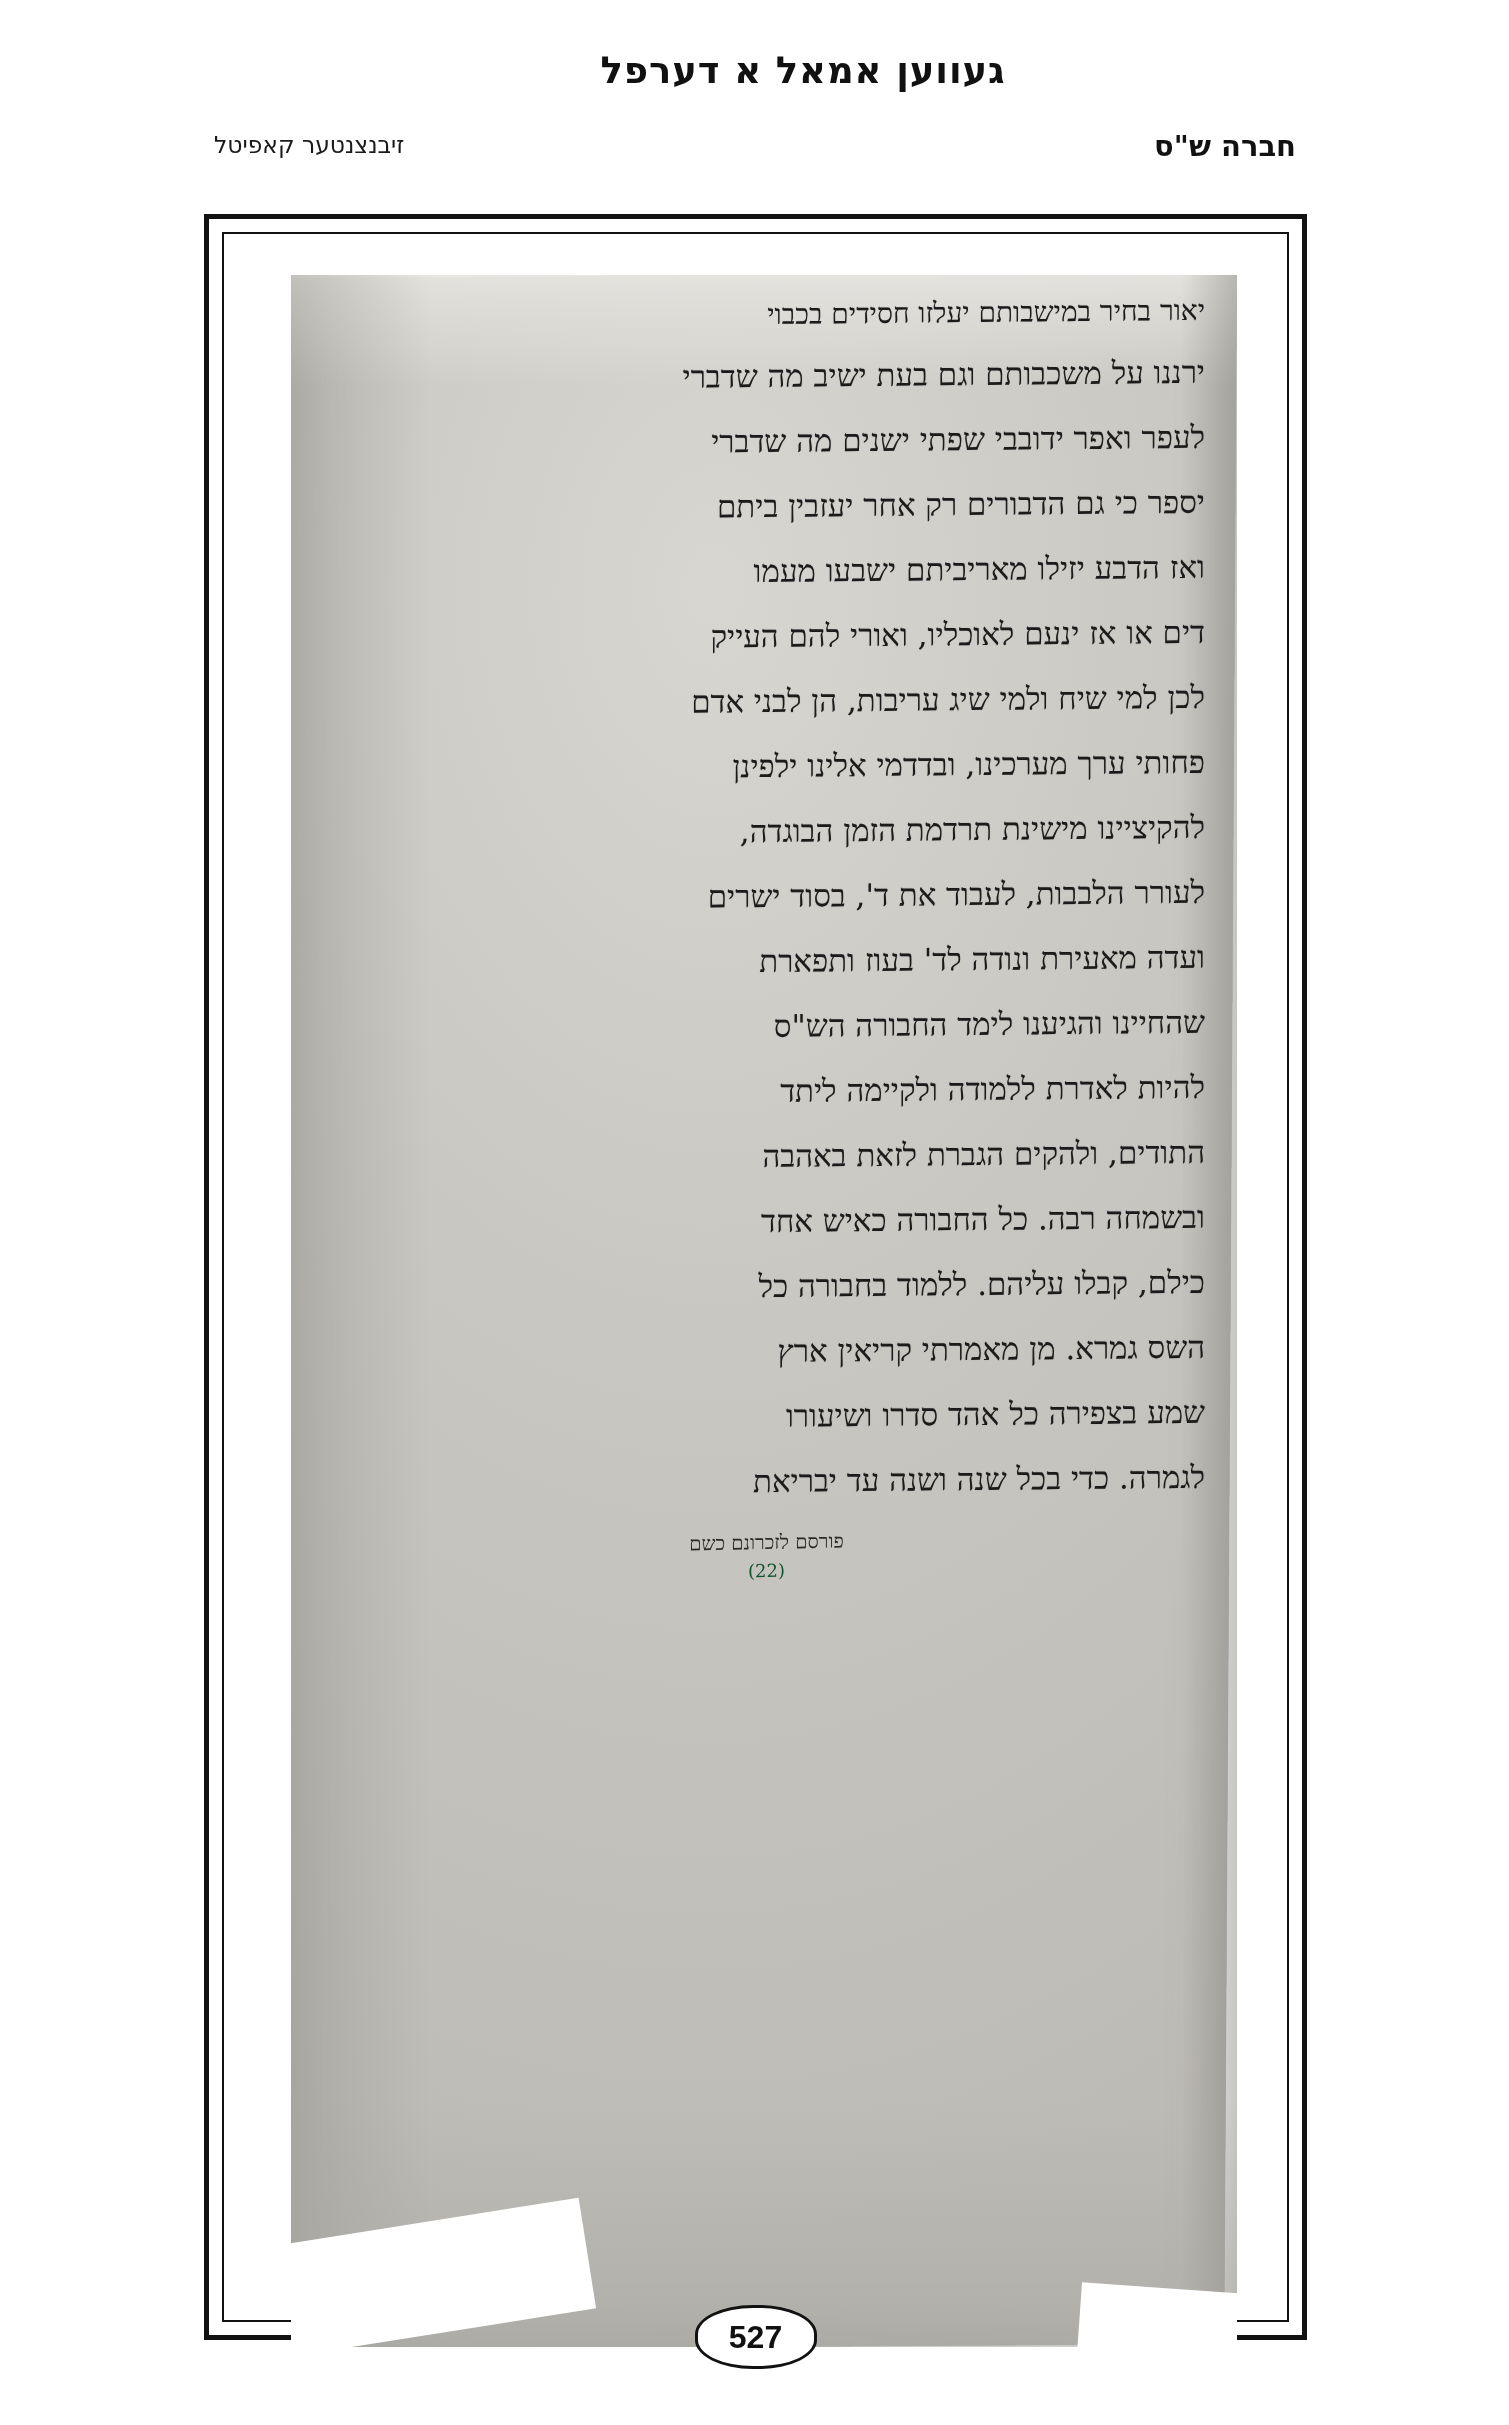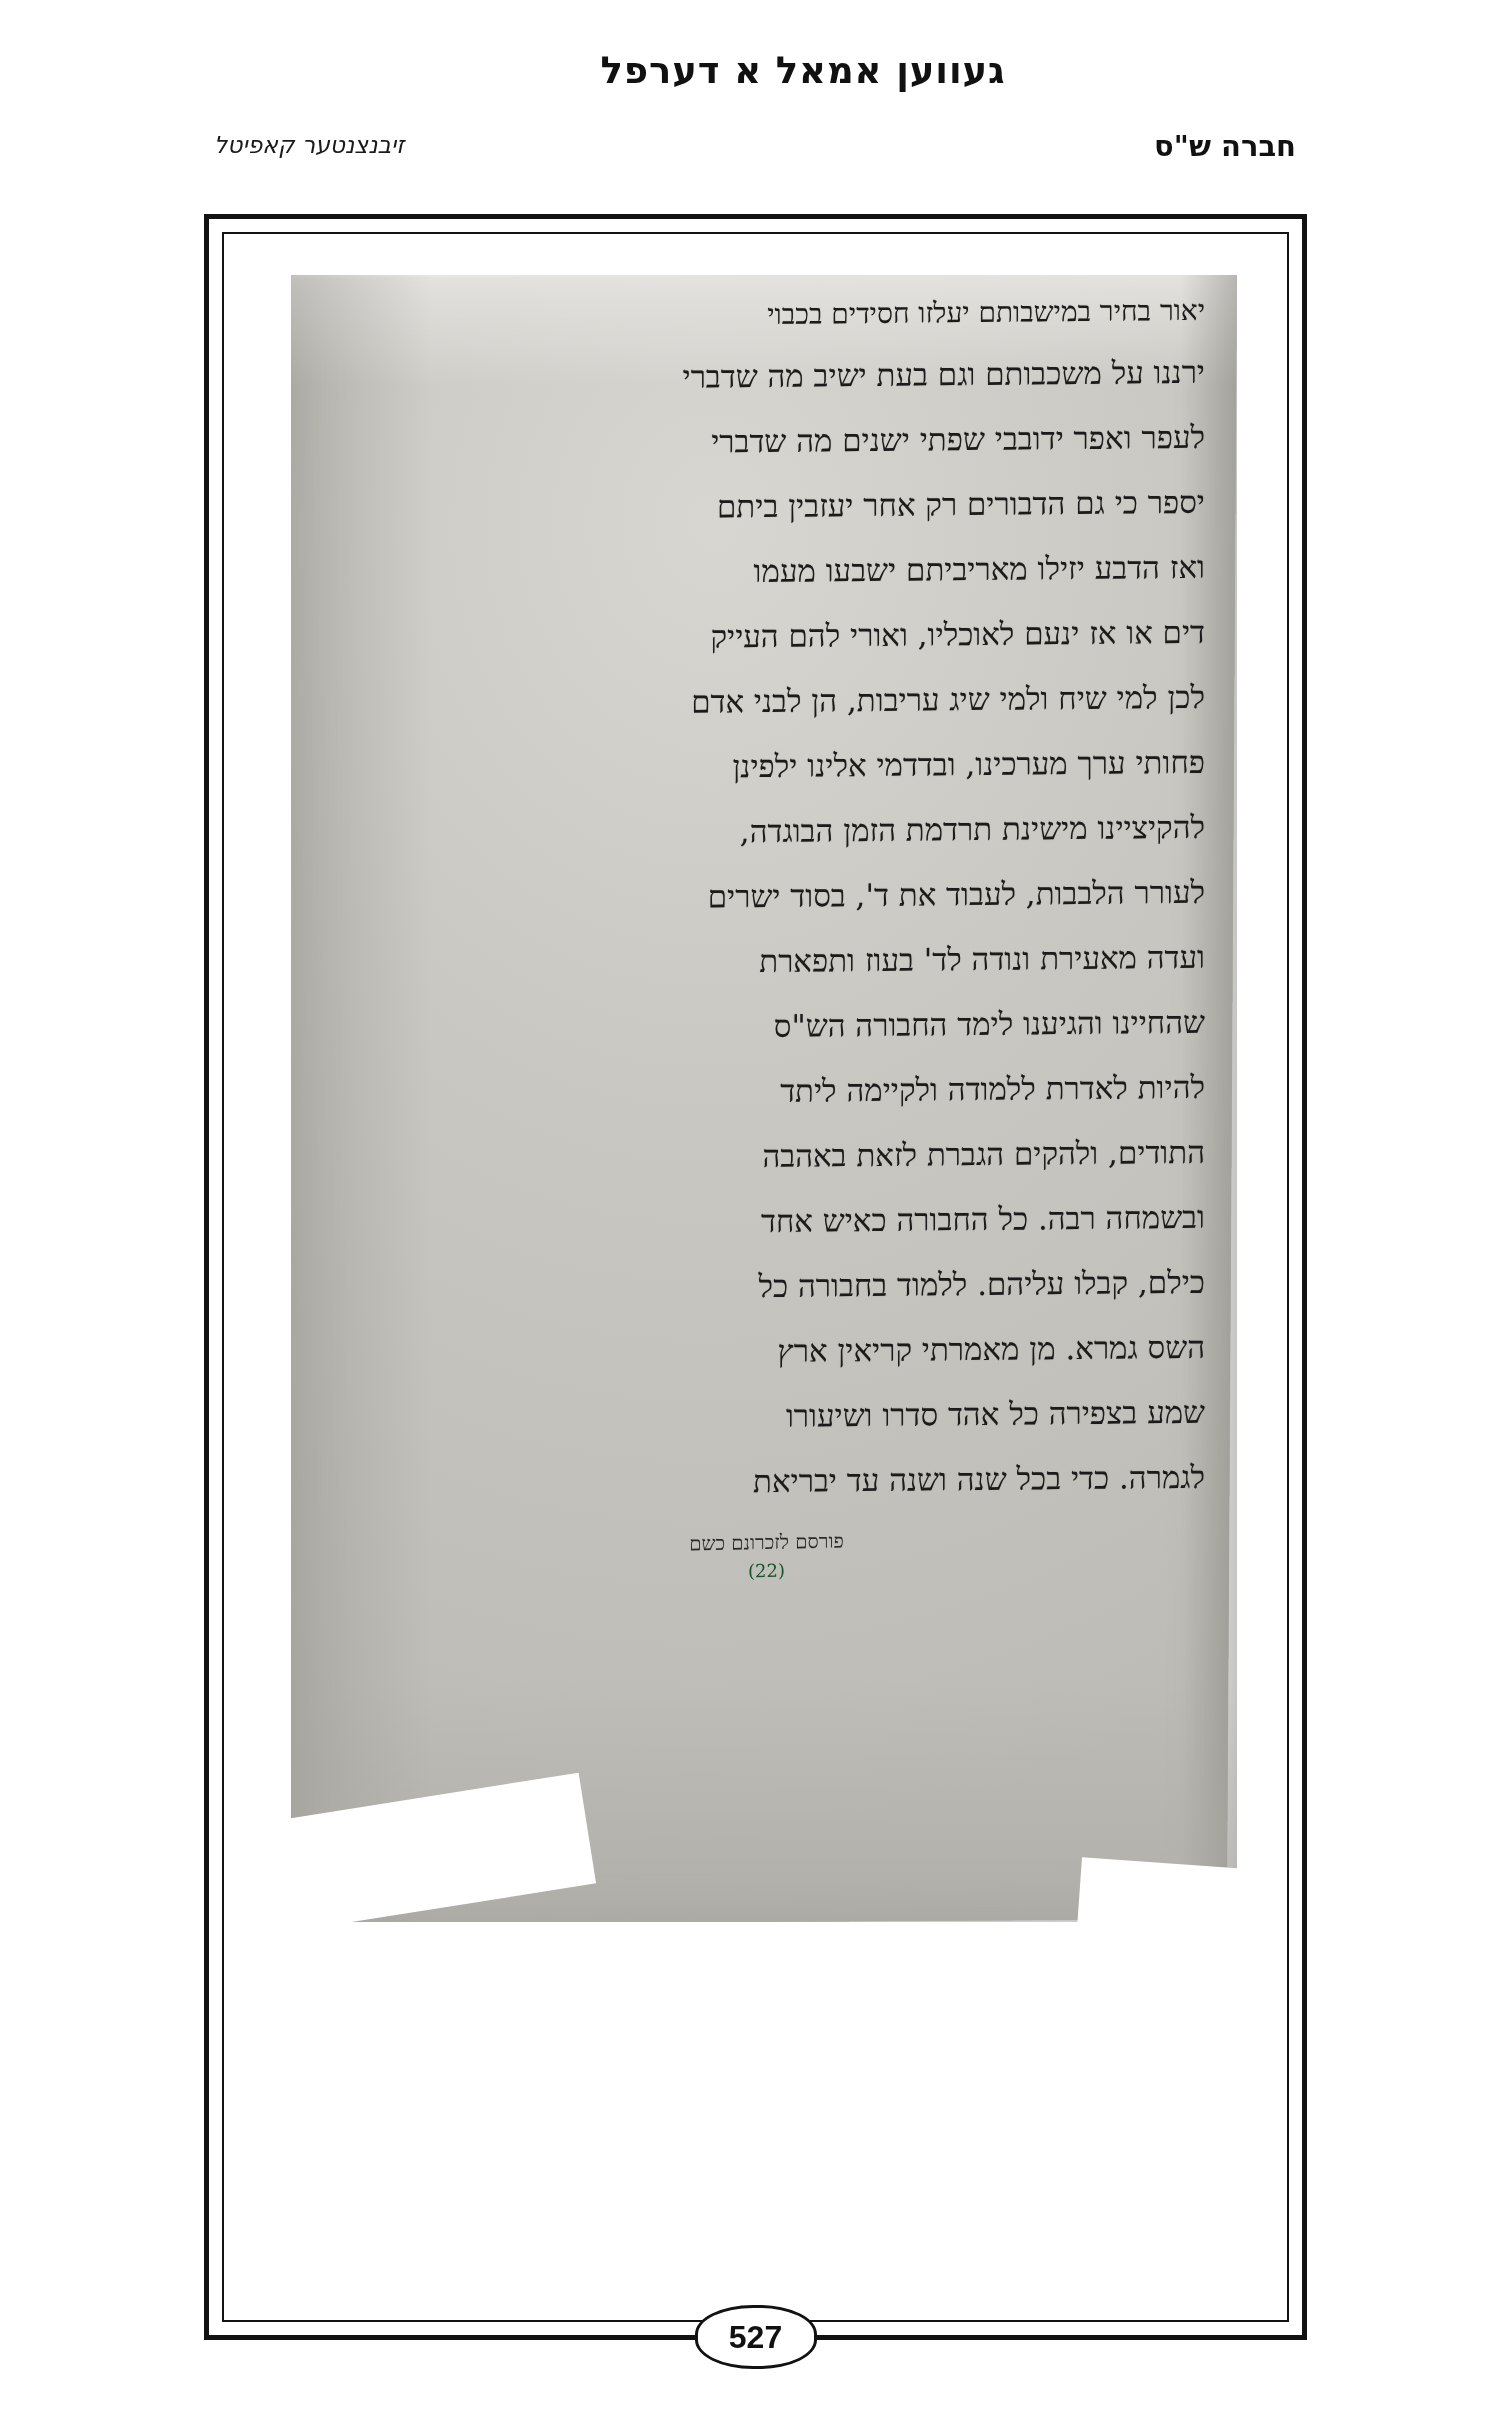--- a/index.html
+++ b/index.html
@@ -37,21 +37,20 @@
     padding-left: 48px;
   }
   .header-left {
     position: absolute;
     top: 131px;
     left: 214px;
     font-size: 23.4px;
     color: #1a1a1a;
     direction: rtl;
     white-space: nowrap;
-    font-style: italic;
   }
   .header-right {
     position: absolute;
     top: 129px;
     right: 214px;
     font-size: 29px;
     font-weight: 700;
     color: #111111;
     direction: rtl;
     white-space: nowrap;
@@ -77,21 +76,21 @@
     border: 2.8px solid #121212;
     box-sizing: border-box;
   }
 
   
   .scan-wrap {
     position: absolute;
     top: 56px;
     left: 82px;
     width: 946px;
-    height: 1647px;
+    height: 2072px;
     overflow: hidden;
   }
   .scan {
     position: absolute;
     inset: 0;
     background:
       radial-gradient(ellipse 120% 80% at 45% 15%, #d8d6d1 0%, #c9c7c1 45%, #bdbbb5 100%);
     box-shadow: inset 0 0 56px rgba(120,120,115,0.35);
     transform: skewY(-0.7deg) rotate(0.35deg);
     transform-origin: top center;

